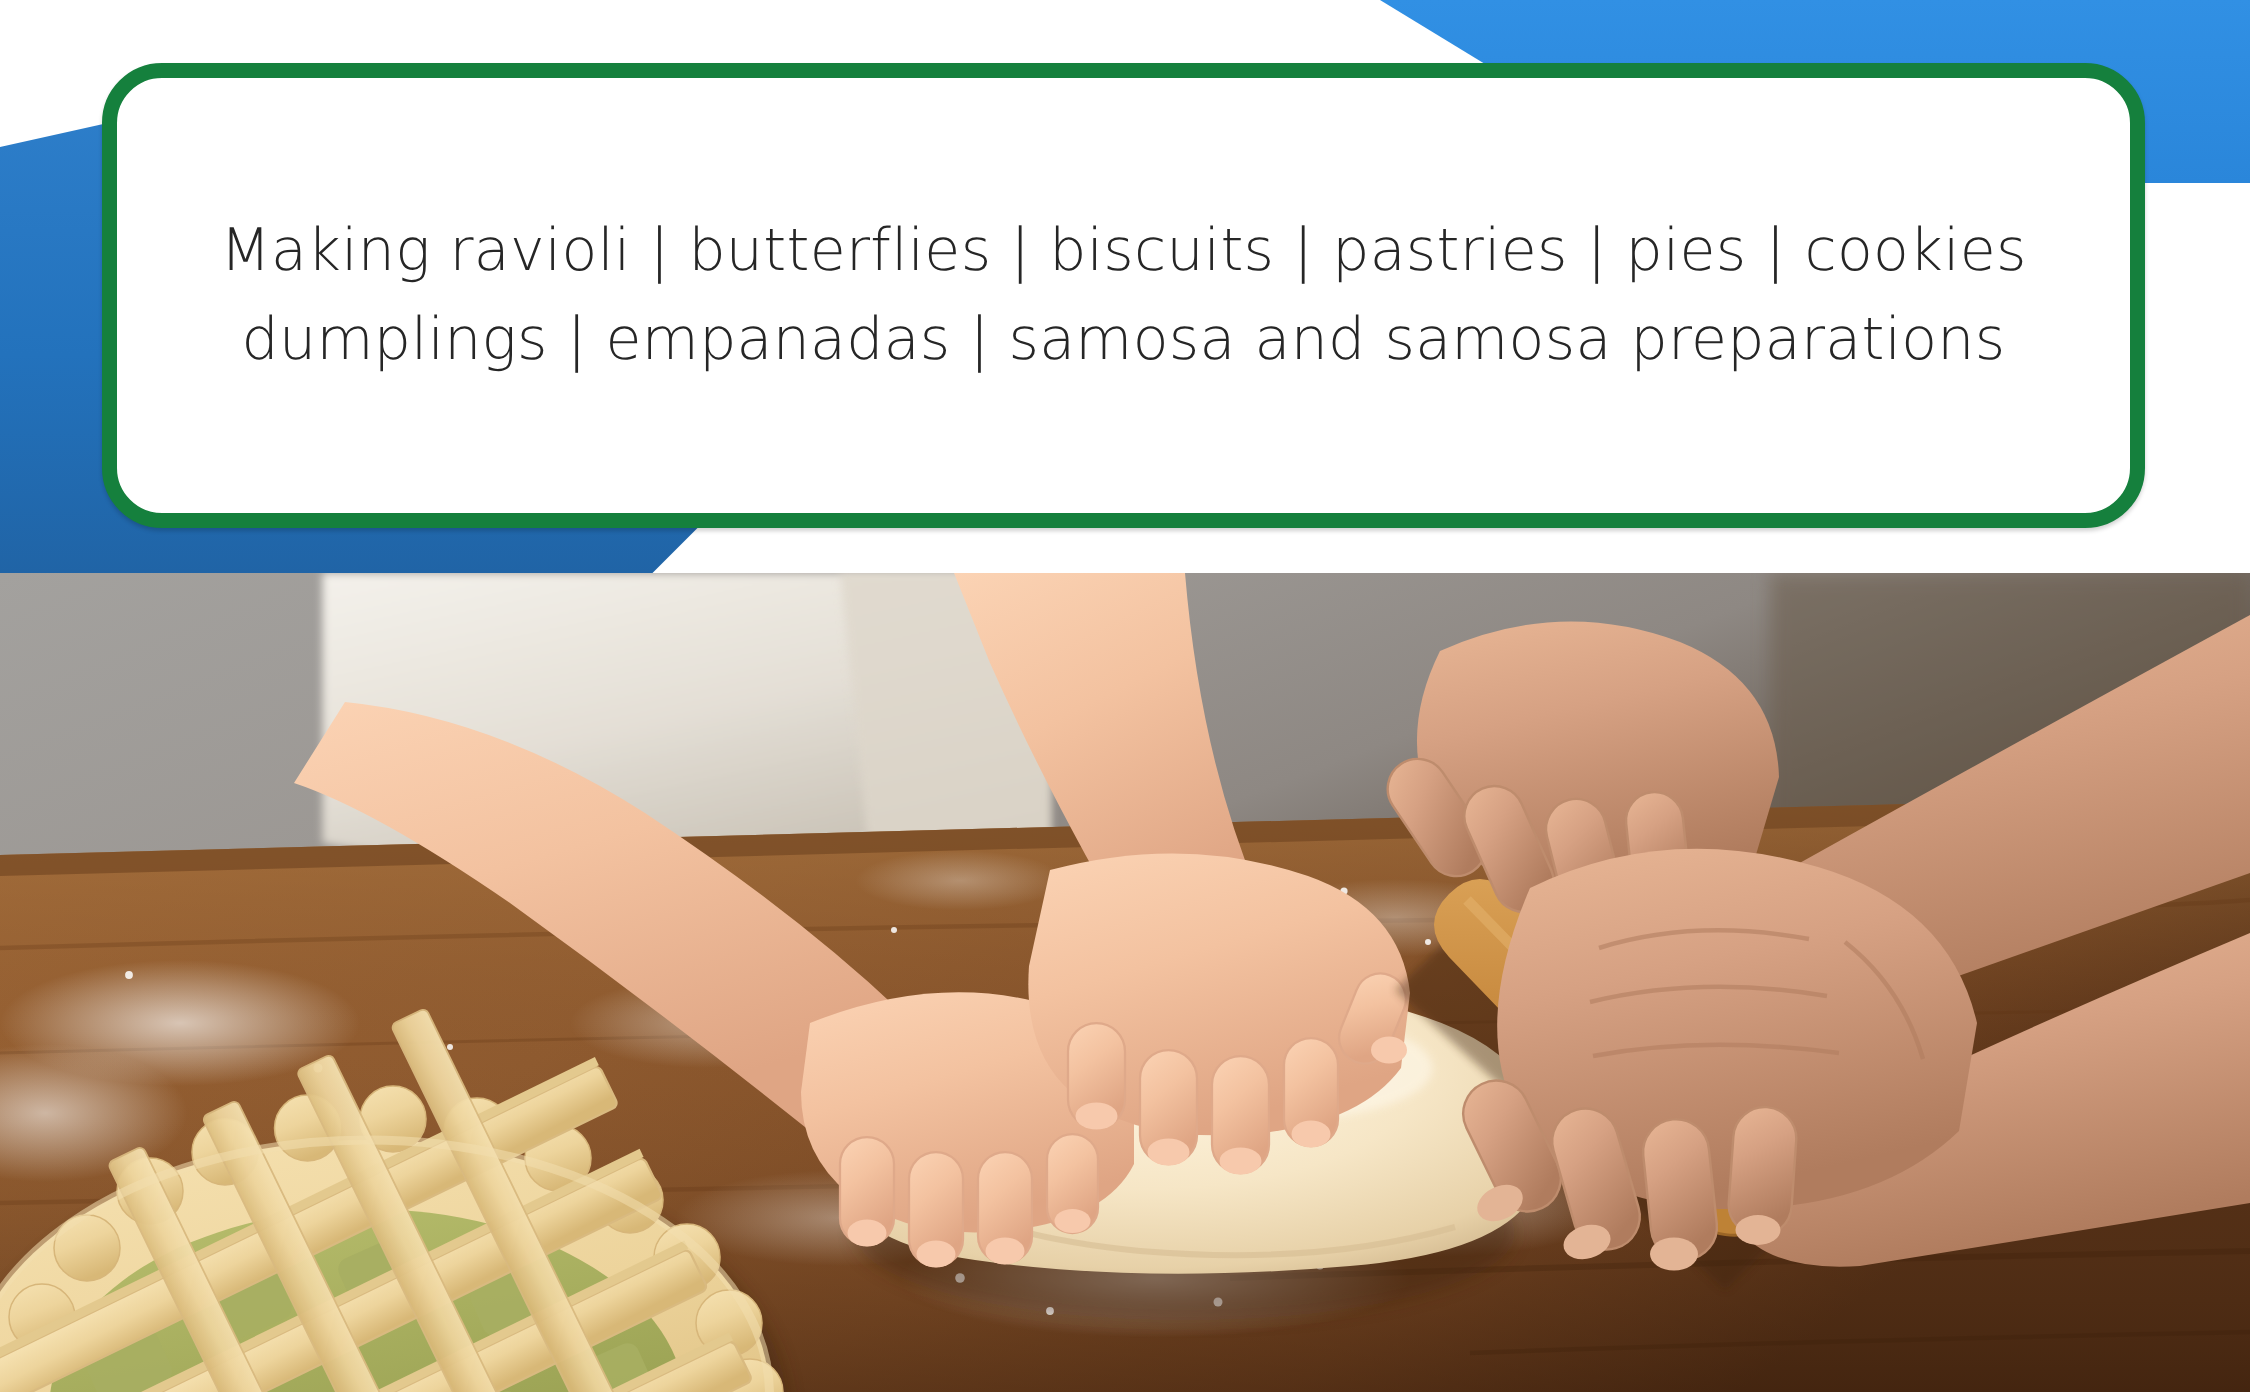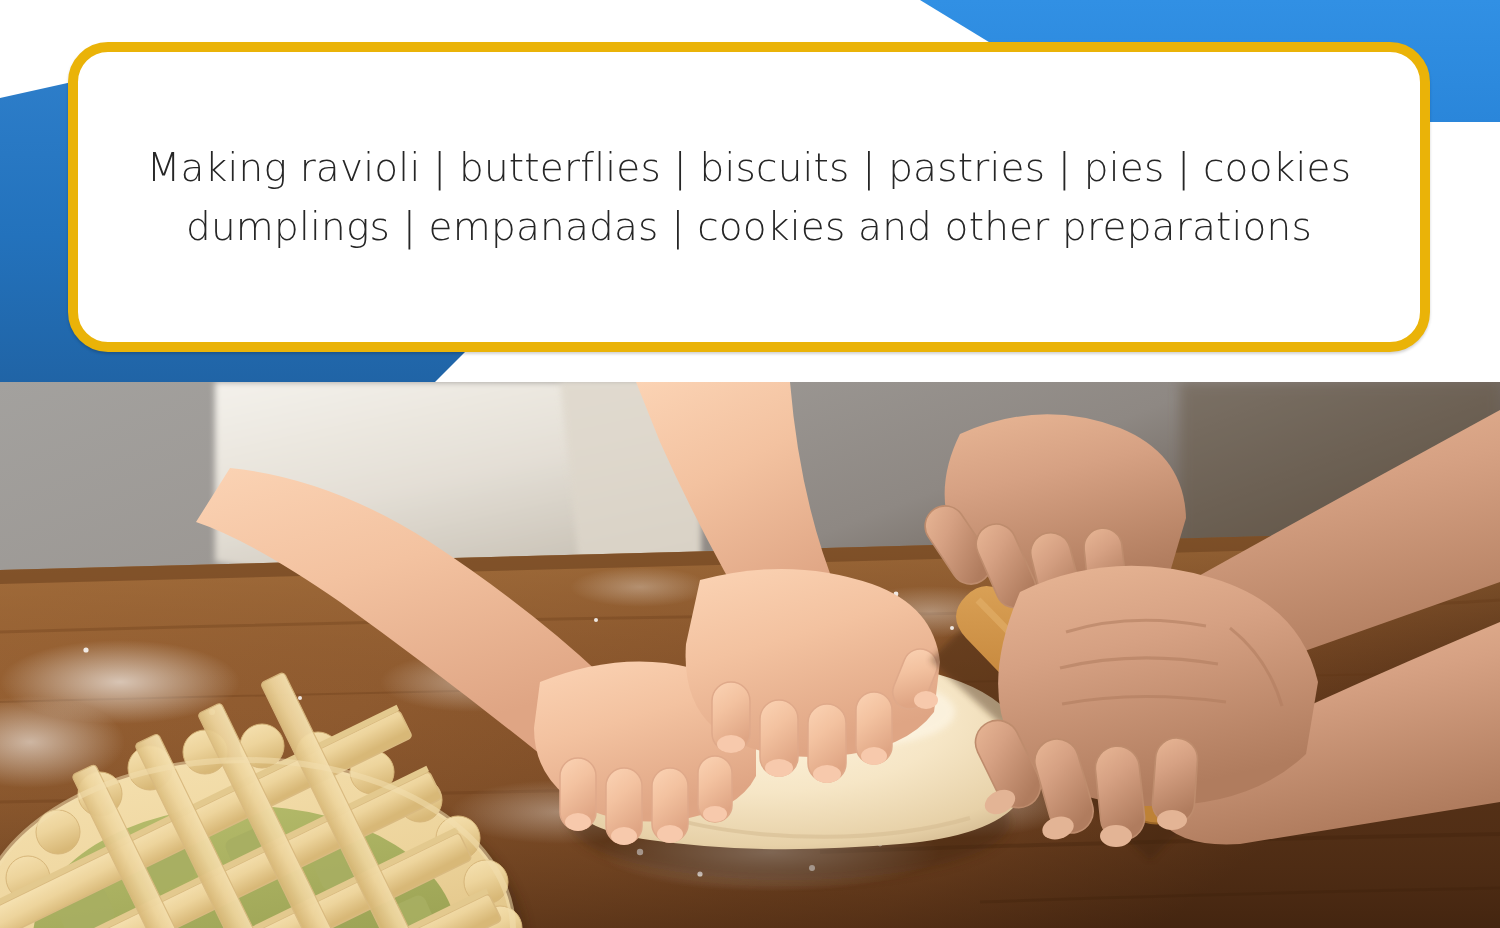--- a/index.html
+++ b/index.html
@@ -26,21 +26,21 @@
   }
   #banner-shapes{
     position:absolute; left:0; top:0;
     width:1500px; height:382px;
   }
   #callout{
     position:absolute;
     left:68px; top:42px;
     width:1362px; height:310px;
     background:#ffffff;
-    border:10px solid #eab308;
+    border:10px solid #15803d;
     border-radius:40px;
     box-shadow:0 2px 3px rgba(0,0,0,0.18);
   }
   #callout-text{
     position:absolute;
     left:0; top:0; width:100%; height:100%;
     display:flex;
     flex-direction:column;
     align-items:center;
     justify-content:center;
@@ -88,21 +88,21 @@
 
       <path d="M 0,98 L 180,58 L 180,352 L 465,352 L 435,382 L 0,382 Z" fill="url(#gradLeft)"></path>
 
       <path d="M 1000,0 L 1500,0 L 1500,120 L 1430,120 L 1430,30 L 1090,30 Z" fill="url(#gradRight)"></path>
       <path d="M 920,0 L 1500,0 L 1500,122 L 1120,122 Z" fill="url(#gradRight)"></path>
     </svg>
 
     <div id="callout">
       <div id="callout-text">
         <div class="headline-line">Making ravioli | butterflies | biscuits | pastries | pies | cookies</div>
-        <div class="headline-line">dumplings | empanadas | cookies and other preparations</div>
+        <div class="headline-line">dumplings | empanadas | samosa and samosa preparations</div>
       </div>
     </div>
   </div>
 
   <div id="photo">
     <svg viewBox="0 0 1500 546" preserveAspectRatio="none" width="1500" height="546">
       <defs>
 
         <linearGradient id="wall" x1="0" y1="0" x2="1" y2="0.4">
           <stop offset="0%" stop-color="#A3A19E"></stop>

